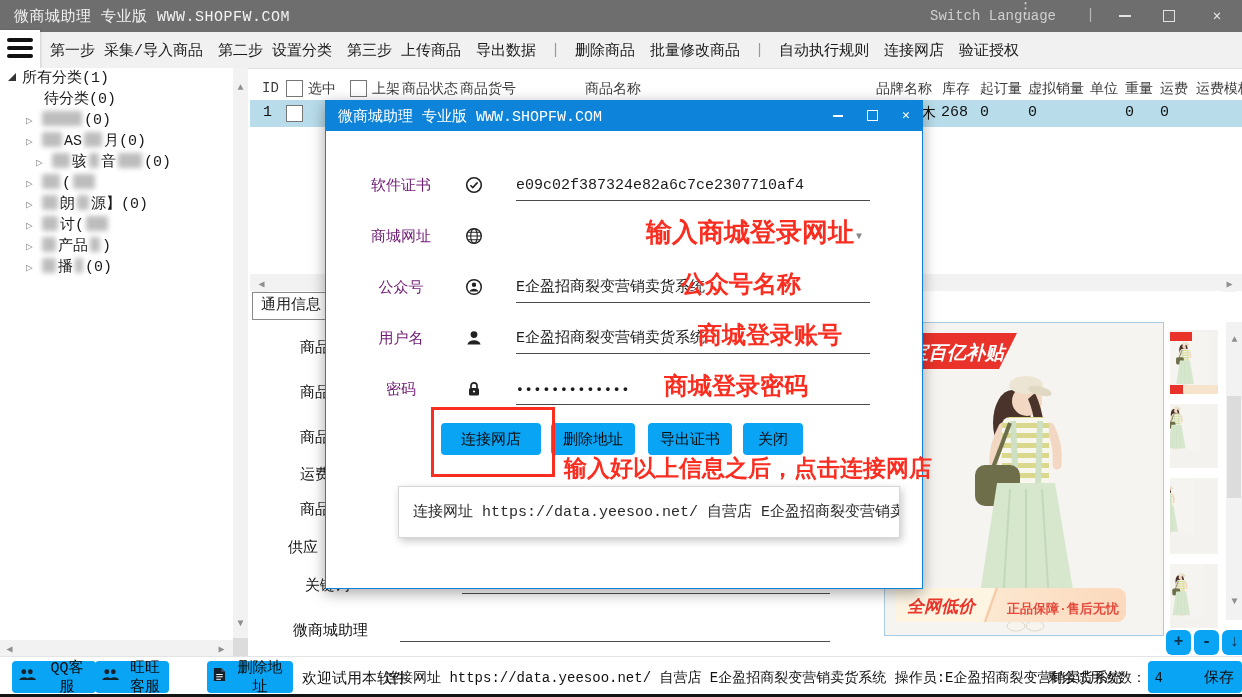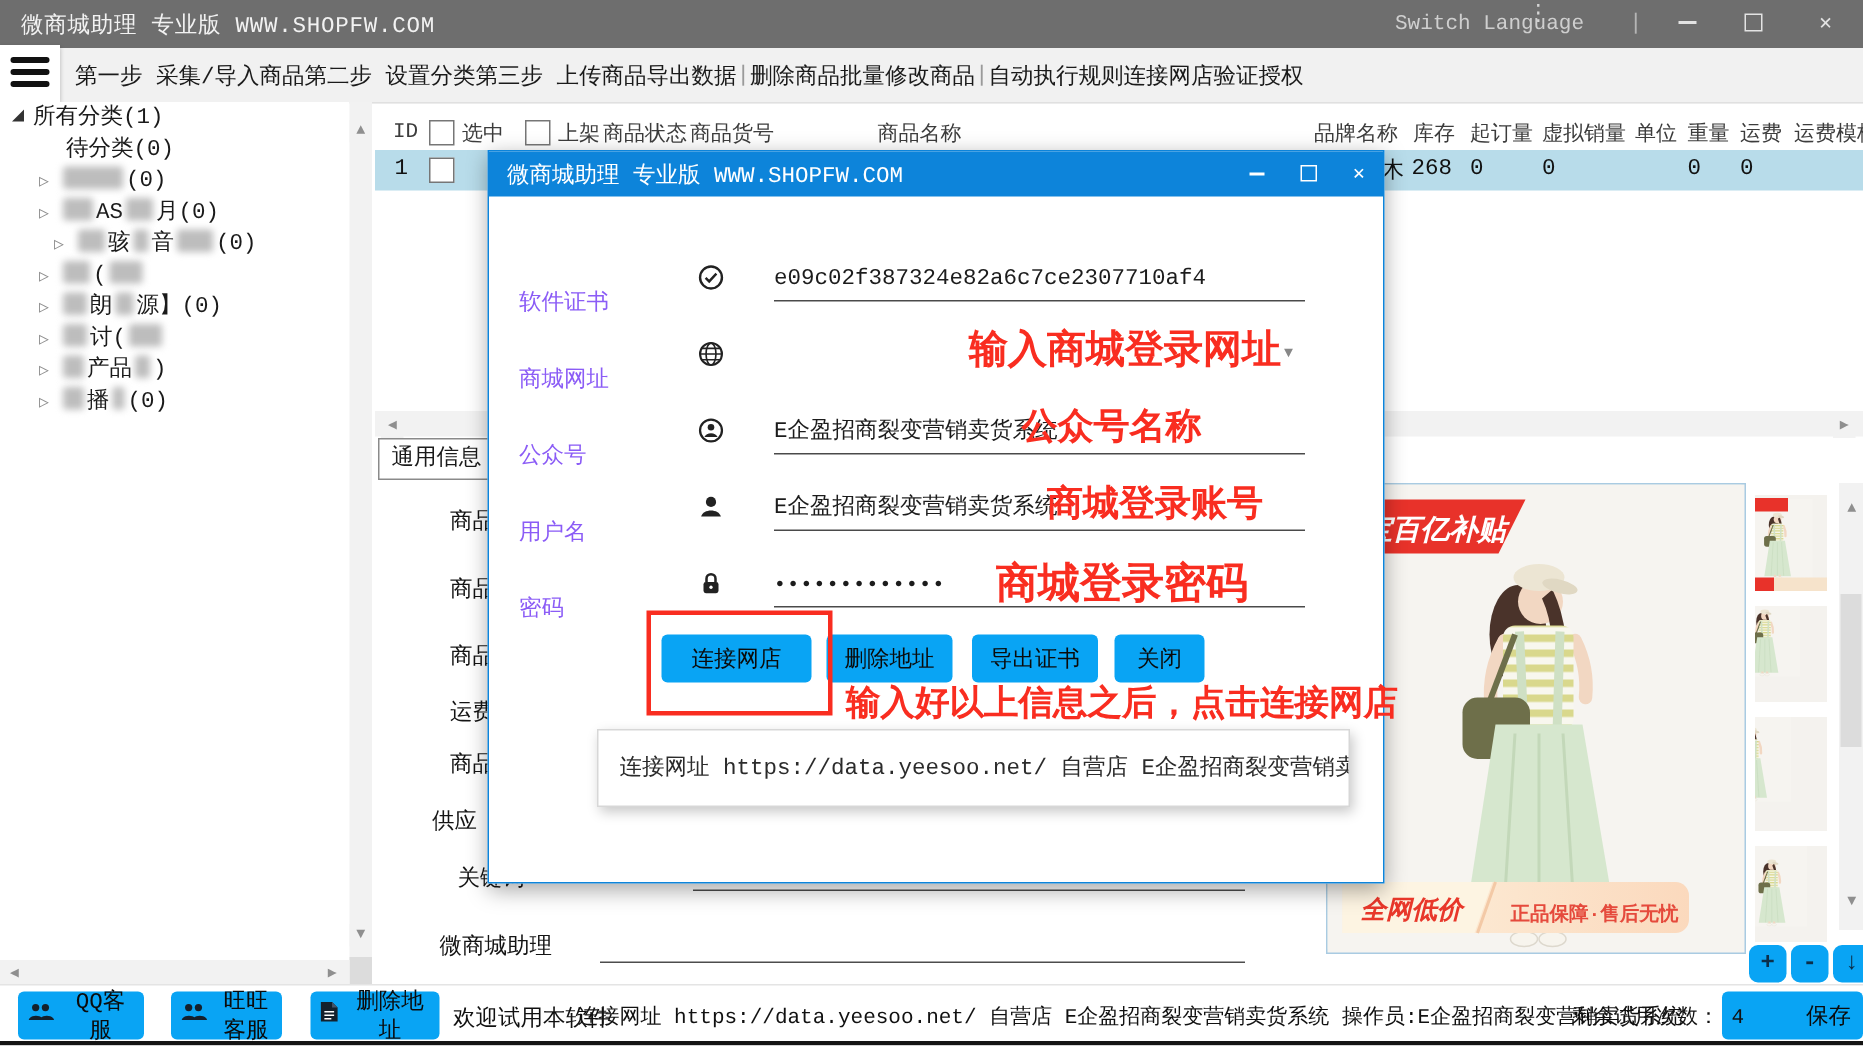--- a/index.html
+++ b/index.html
@@ -12,21 +12,21 @@
   .titlebar .lang{position:absolute;left:930px;top:8px;font-size:14px;color:#cfcfcf;cursor:default}
   .titlebar .dots{position:absolute;left:1018px;top:4px;font-size:15px;color:#d5d5d5;line-height:12px;text-align:center;width:14px}
   .titlebar .tsep{position:absolute;left:1086px;top:7px;color:#b5b5b5}
   .wbtn{position:absolute;top:0;width:34px;height:32px;text-align:center;line-height:32px;color:#e3e3e3;font-size:14px}
   .wc-minbar{display:inline-block;width:12px;height:2px;background:#e3e3e3;vertical-align:middle}
   .wc-maxbox{display:inline-block;width:10px;height:10px;border:1.5px solid #e3e3e3;vertical-align:middle}
   
   .menubar{position:absolute;left:0;top:32px;width:1242px;height:36px;background:#f1f1f1;border-bottom:1px solid #e0e0e0}
   .hamburger{position:absolute;left:0;top:-2px;width:40px;height:38px;background:#fff;box-shadow:0 1px 3px rgba(0,0,0,.25)}
   .hamburger i{position:absolute;left:7px;width:26px;height:4px;background:#111;border-radius:2px}
-  .menu-items{position:absolute;left:50px;top:0;height:36px;display:flex;align-items:center;white-space:nowrap}
+  .menu-items{position:absolute;left:50px;top:0;height:36px;display:flex;align-items:center;gap:15px;white-space:nowrap}
   .menu-item{cursor:default}
   .menu-sep{color:#9a9a9a}
   
   .tree{position:absolute;left:0;top:68px;width:233px;height:572px;background:#fff}
   .tnode{position:relative;height:21px;line-height:21px;white-space:nowrap;font-size:15px}
   .exp-open{display:inline-block;width:0;height:0;border-bottom:8px solid #333;border-left:8px solid transparent;margin:0 6px 1px 0}
   .exp-closed{display:inline-block;color:#8f8f8f;font-size:11px;width:14px}
   .blurb{display:inline-block;height:15px;background:#bdbdbd;filter:blur(2.5px);border-radius:2px;vertical-align:-2px;margin:0 2px}
   
   .sb-track{background:#f2f2f2}
@@ -48,21 +48,21 @@
   .thumb{position:absolute;left:1170px;width:48px;height:64px;background:#f4f2ee;overflow:hidden}
   .pv-btn{position:absolute;width:25px;height:25px;background:#09a4f4;border-radius:6px;color:#0c2f4a;
           font-weight:bold;font-size:16px;text-align:center;line-height:24px}
   
   .dialog{position:absolute;left:325px;top:100px;width:596px;height:487px;background:#fff;
           border:1px solid #0d84da;box-shadow:0 4px 14px rgba(0,0,0,.35)}
   .dlg-title{position:absolute;left:0;top:0;right:0;height:30px;background:#0d84da;color:#fff}
   .dlg-title .t{position:absolute;left:12px;top:6px;font-size:15px}
   .dlg-wbtn{position:absolute;top:0;width:32px;height:30px;text-align:center;line-height:30px;color:#fff;font-size:13px}
   .dlg-row{position:absolute;left:0;width:100%;height:34px}
-  .dlg-label{position:absolute;left:20px;top:21px;width:110px;text-align:left;font-size:15px;color:#8b5cf6}
+  .dlg-label{position:absolute;left:20px;top:5px;width:110px;text-align:center;font-size:15px;color:#701a75}
   .dlg-icon{position:absolute;left:139px;top:5px}
   .dlg-value{position:absolute;left:190px;top:0;width:354px;height:29px;border-bottom:1px solid #4a4a4a;
              font-size:15px;color:#1c1c1c;line-height:30px;white-space:nowrap;overflow:hidden}
   .red-note{position:absolute;color:#f92d20;font-weight:bold;white-space:nowrap}
   .caret{position:absolute;left:530px;top:9px;color:#888;font-size:10px}
   .dlg-btn{position:absolute;top:322px;height:32px;background:#09a4f4;border:none;border-radius:4px;
            font-size:15px;color:#0b0b0b;font-family:inherit;cursor:pointer}
   .red-frame{position:absolute;left:105px;top:306px;width:118px;height:64px;border:3px solid #f92d20}
   .dlg-status{position:absolute;left:72px;top:385px;width:502px;height:52px;background:#fff;border:1px solid #d7d7d7;
               box-shadow:2px 3px 8px rgba(0,0,0,.22);font-size:15px;color:#2b2b2b;line-height:52px;
@@ -322,21 +322,21 @@
     <div class="dlg-row" style="top:274px">
       <div class="dlg-label">密码</div>
       <span class="dlg-icon">
         <svg width="18" height="18" viewBox="0 0 18 18">
             <rect x="4" y="8" width="10" height="7.5" rx="1.6" fill="#222"></rect>
             <path d="M6 8V5.8a3 3 0 016 0V8" stroke="#222" stroke-width="1.7" fill="none"></path>
             <circle cx="9" cy="11.5" r="1.1" fill="#fff"></circle>
           </svg>
       </span>
       <div class="dlg-value" style="letter-spacing:1px;font-size:13px;font-weight:bold">•••••••••••••</div>
-      <div class="red-note" style="left:338px;top:-5px;font-size:28px">商城登录密码</div>
+      <div class="red-note" style="left:338px;top:-5px;font-size:24px">商城登录密码</div>
     </div>
 
     <button class="dlg-btn" style="left:115px;width:100px">连接网店</button>
     <button class="dlg-btn" style="left:225px;width:84px">删除地址</button>
     <button class="dlg-btn" style="left:322px;width:84px">导出证书</button>
     <button class="dlg-btn" style="left:417px;width:60px">关闭</button>
     <div class="red-frame"></div>
     <div class="red-note" style="left:238px;top:352px;font-size:23px">输入好以上信息之后，点击连接网店</div>
 
     <div class="dlg-status">连接网址 https://data.yeesoo.net/ 自营店 E企盈招商裂变营销卖货系统 操作员:E企盈招</div>
@@ -345,21 +345,21 @@
   <div class="statusbar">
     <button class="sb-btn" style="left:12px;width:84px">
       <span><svg width="19" height="13" viewBox="0 0 20 14">
             <circle cx="6" cy="4" r="2.6" fill="#14202c"></circle>
             <circle cx="13" cy="4" r="2.6" fill="#14202c"></circle>
             <path d="M1 13c.8-4.2 9.6-4.2 10.4 0z" fill="#14202c"></path>
             <path d="M8.8 13c.8-4.2 9.6-4.2 10.4 0z" fill="#14202c"></path>
           </svg></span>
       <span>QQ客服</span>
     </button>
-    <button class="sb-btn" style="left:114px;width:74px">
+    <button class="sb-btn" style="left:95px;width:74px">
       <span><svg width="19" height="13" viewBox="0 0 20 14">
             <circle cx="6" cy="4" r="2.6" fill="#14202c"></circle>
             <circle cx="13" cy="4" r="2.6" fill="#14202c"></circle>
             <path d="M1 13c.8-4.2 9.6-4.2 10.4 0z" fill="#14202c"></path>
             <path d="M8.8 13c.8-4.2 9.6-4.2 10.4 0z" fill="#14202c"></path>
           </svg></span>
       <span>旺旺客服</span>
     </button>
     <button class="sb-btn" style="left:207px;width:86px">
       <span><svg width="13" height="15" viewBox="0 0 14 16">

